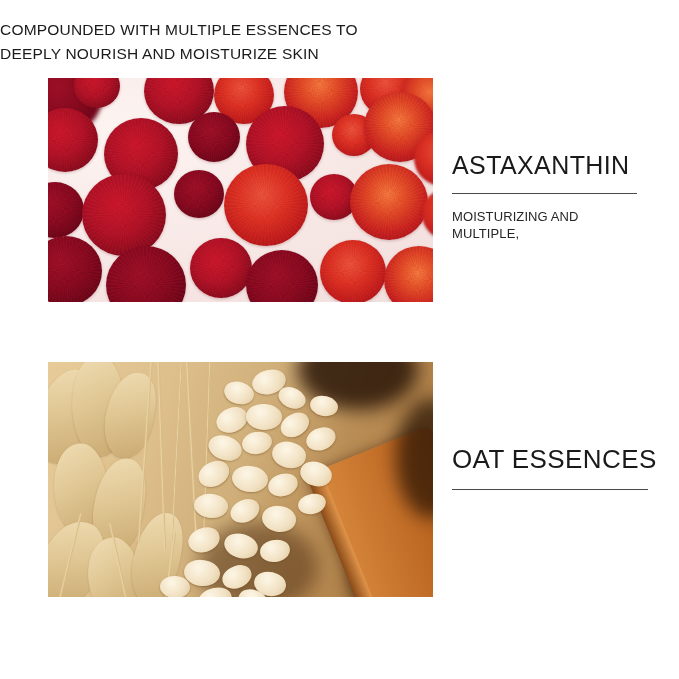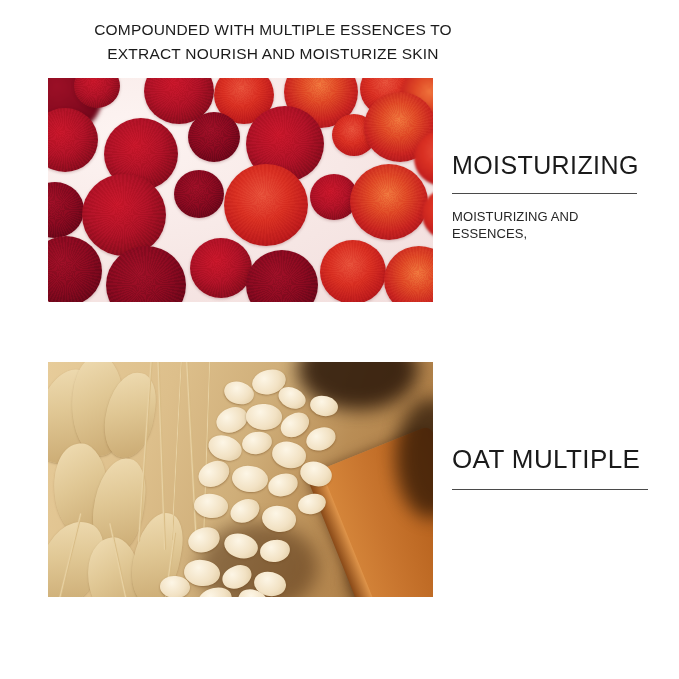--- a/index.html
+++ b/index.html
@@ -14,21 +14,21 @@
     font-family: "Liberation Sans", sans-serif;
     overflow: hidden;
   }
 
   
   #header {
     position: absolute;
     left: 0;
     top: 18px;
     width: 546px;
-    text-align: center;
+    text-align: left;
   }
   #header .hline {
     display: block;
     font-size: 15.5px;
     line-height: 24px;
     letter-spacing: 0.2px;
     color: #1b1b1b;
     font-weight: 400;
     white-space: nowrap;
   }
@@ -172,21 +172,21 @@
     margin-top: 20px;
     letter-spacing: 0.1px;
     white-space: nowrap;
   }
 </style>
 </head>
 <body>
 
 <div id="header">
   <span class="hline">COMPOUNDED WITH MULTIPLE ESSENCES TO</span>
-  <span class="hline">EXTRACT NOURISH AND MOISTURIZE SKIN</span>
+  <span class="hline">DEEPLY NOURISH AND MOISTURIZE SKIN</span>
 </div>
 
 <div class="photo" id="photo-astaxanthin">
   <div class="bead-bg"></div>
 
   <div class="bead c3 blur2" style="left:-24px; top:-18px; width:78px; height:74px;"></div>
   <div class="bead c1" style="left:26px; top:-14px; width:46px; height:44px;"></div>
   <div class="bead c1" style="left:96px; top:-20px; width:70px; height:66px;"></div>
   <div class="bead c2" style="left:166px; top:-12px; width:60px; height:58px;"></div>
   <div class="bead c4" style="left:236px; top:-22px; width:74px; height:72px;"></div>
@@ -271,23 +271,23 @@
   <div class="flake" style="left:212px; top:178px; width:30px; height:22px; transform:rotate(-6deg);"></div>
   <div class="flake" style="left:136px; top:198px; width:36px; height:26px; transform:rotate(10deg);"></div>
   <div class="flake" style="left:174px; top:204px; width:30px; height:22px; transform:rotate(-20deg);"></div>
   <div class="flake" style="left:206px; top:210px; width:32px; height:24px; transform:rotate(14deg);"></div>
   <div class="flake" style="left:150px; top:226px; width:34px; height:24px; transform:rotate(-12deg);"></div>
   <div class="flake" style="left:190px; top:228px; width:30px; height:22px; transform:rotate(22deg);"></div>
   <div class="flake" style="left:112px; top:214px; width:30px; height:22px; transform:rotate(6deg);"></div>
 </div>
 
 <div class="info-block" id="info-astaxanthin">
-  <div class="heading">MOISTURIZING</div>
+  <div class="heading">ASTAXANTHIN</div>
   <div class="divider"></div>
   <div class="desc">
-    <div>MOISTURIZING AND ESSENCES,</div>
+    <div>MOISTURIZING AND MULTIPLE,</div>
   </div>
 </div>
 
 <div class="info-block" id="info-oat">
-  <div class="heading">OAT MULTIPLE</div>
+  <div class="heading">OAT ESSENCES</div>
   <div class="divider"></div>
 </div>
 
 </body></html>

